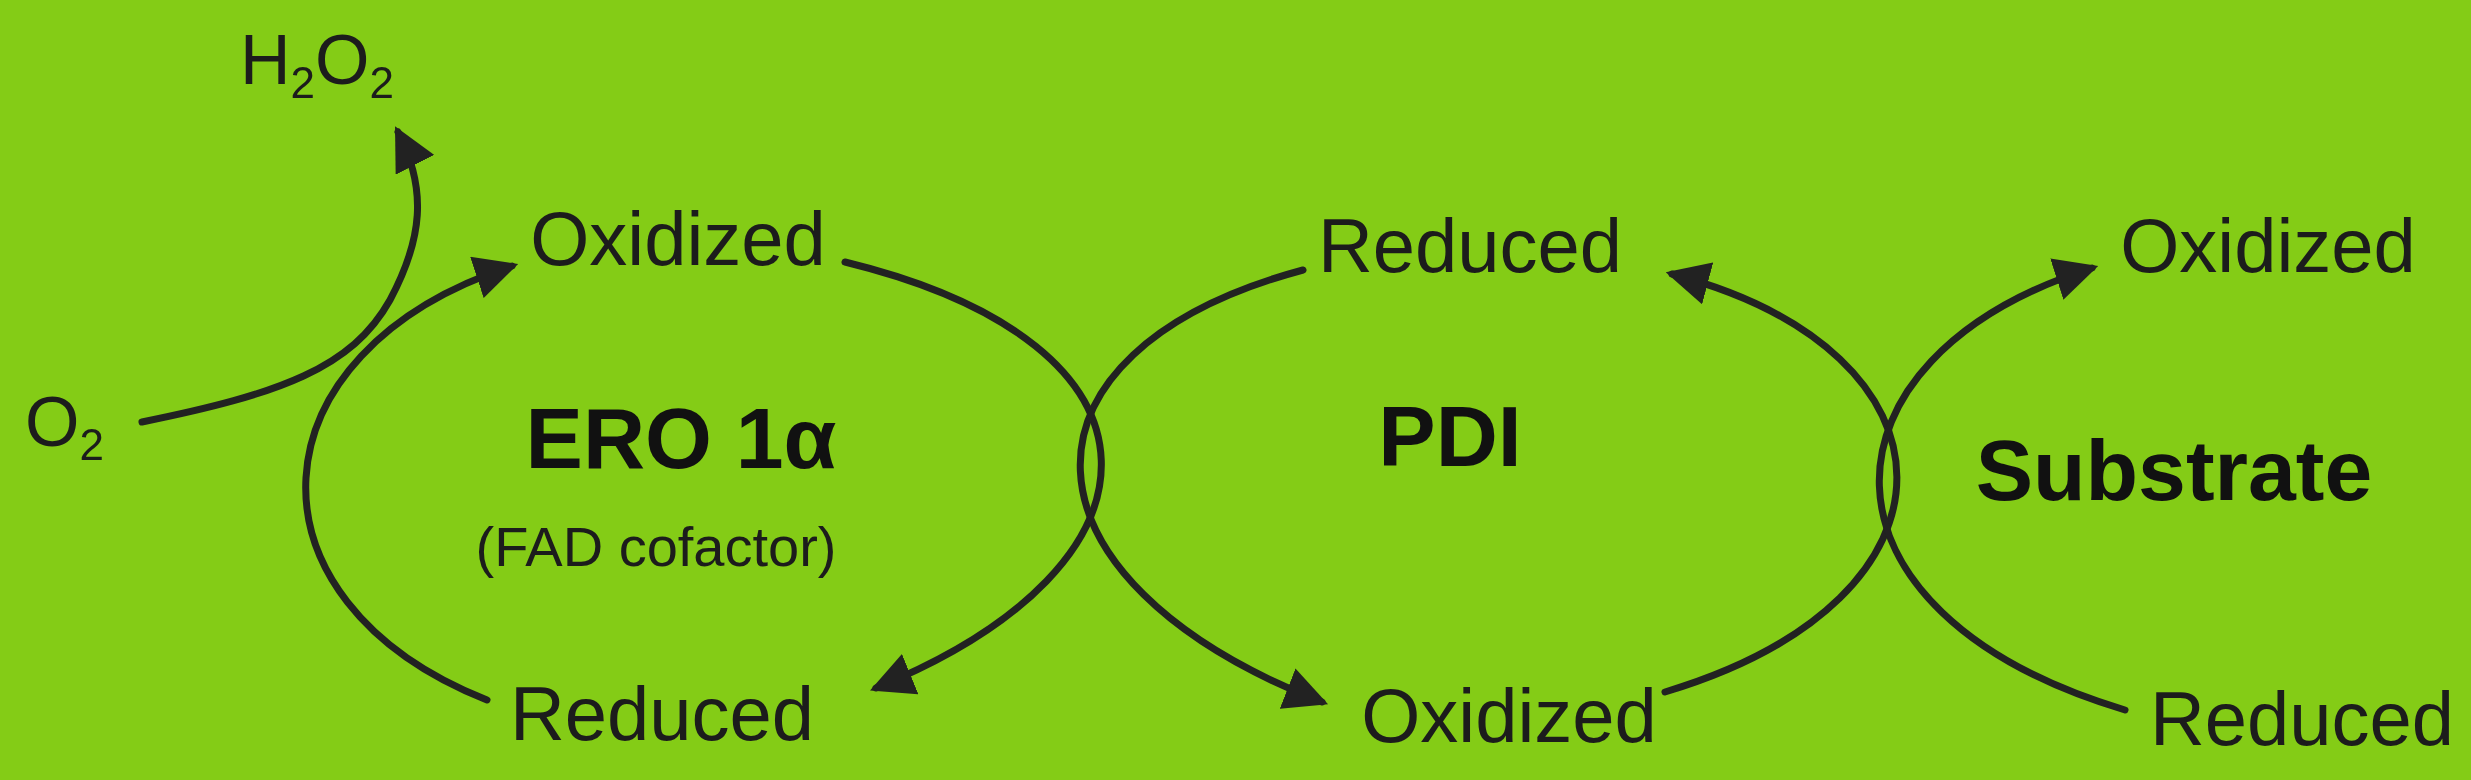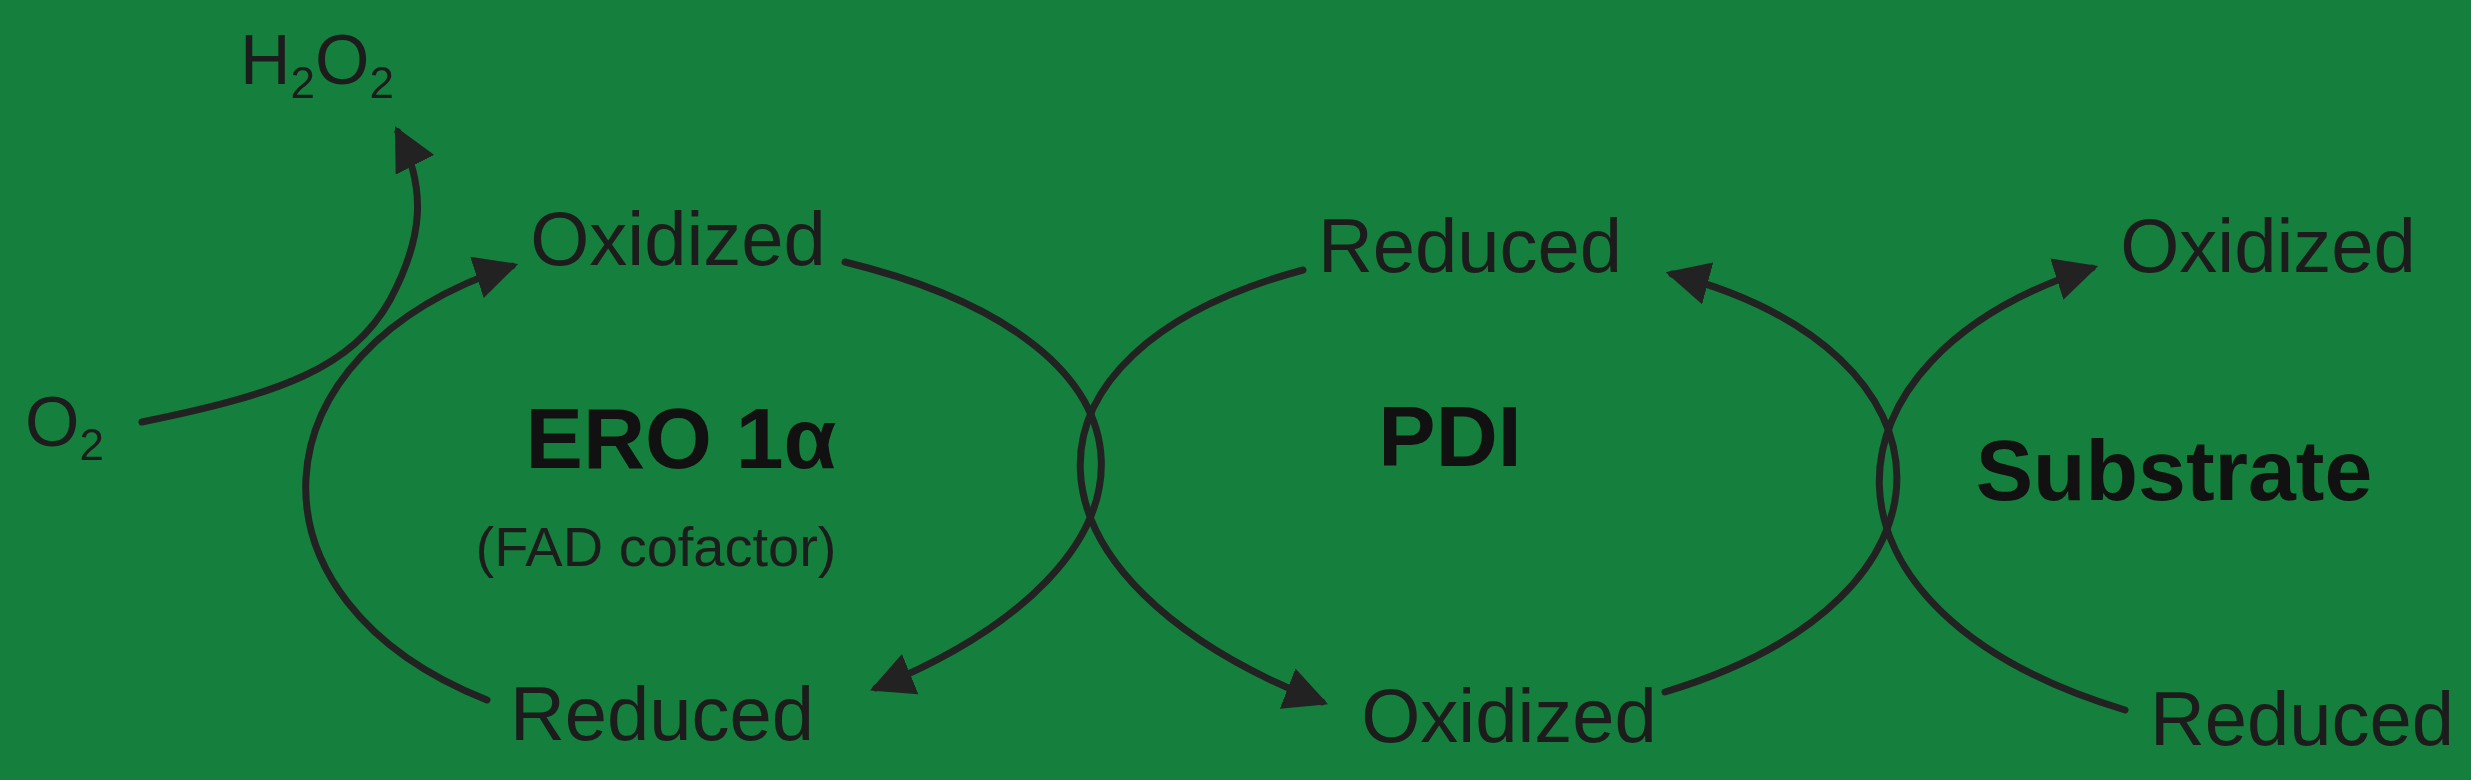--- a/index.html
+++ b/index.html
@@ -4,21 +4,21 @@
 <style>
   html, body {
     margin: 0;
     padding: 0;
     background: #ffffff;
   }
   .stage {
     position: relative;
     width: 2471px;
     height: 780px;
-    background: #15803d;
+    background: #84cc16;
     font-family: "Liberation Sans", sans-serif;
   }
   svg { display: block; }
   .state-label {
     font-family: "Liberation Sans", sans-serif;
     font-size: 76px;
     fill: #1c1c1c;
   }
   .title-label {
     font-family: "Liberation Sans", sans-serif;

